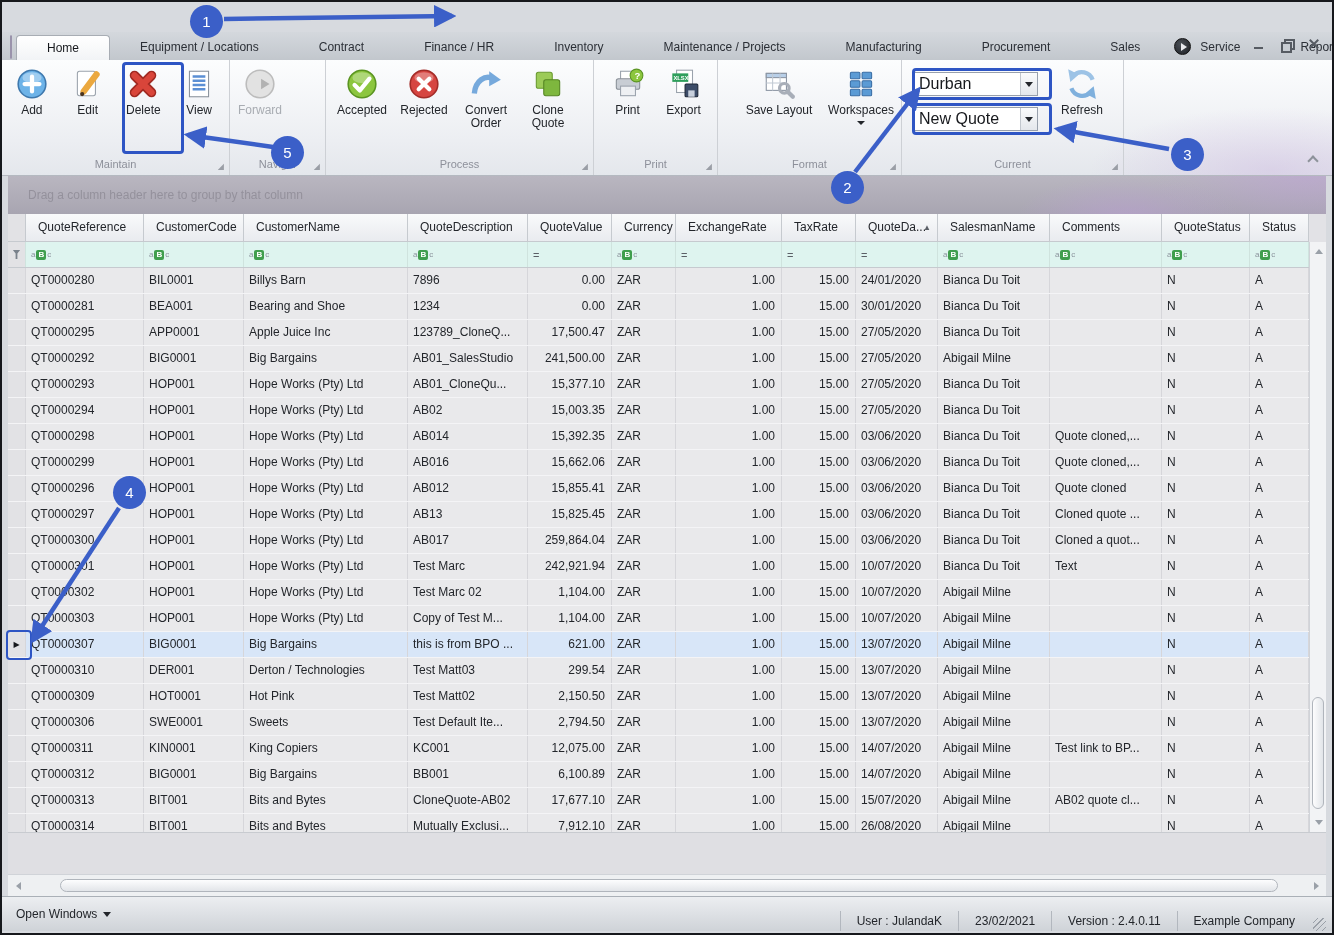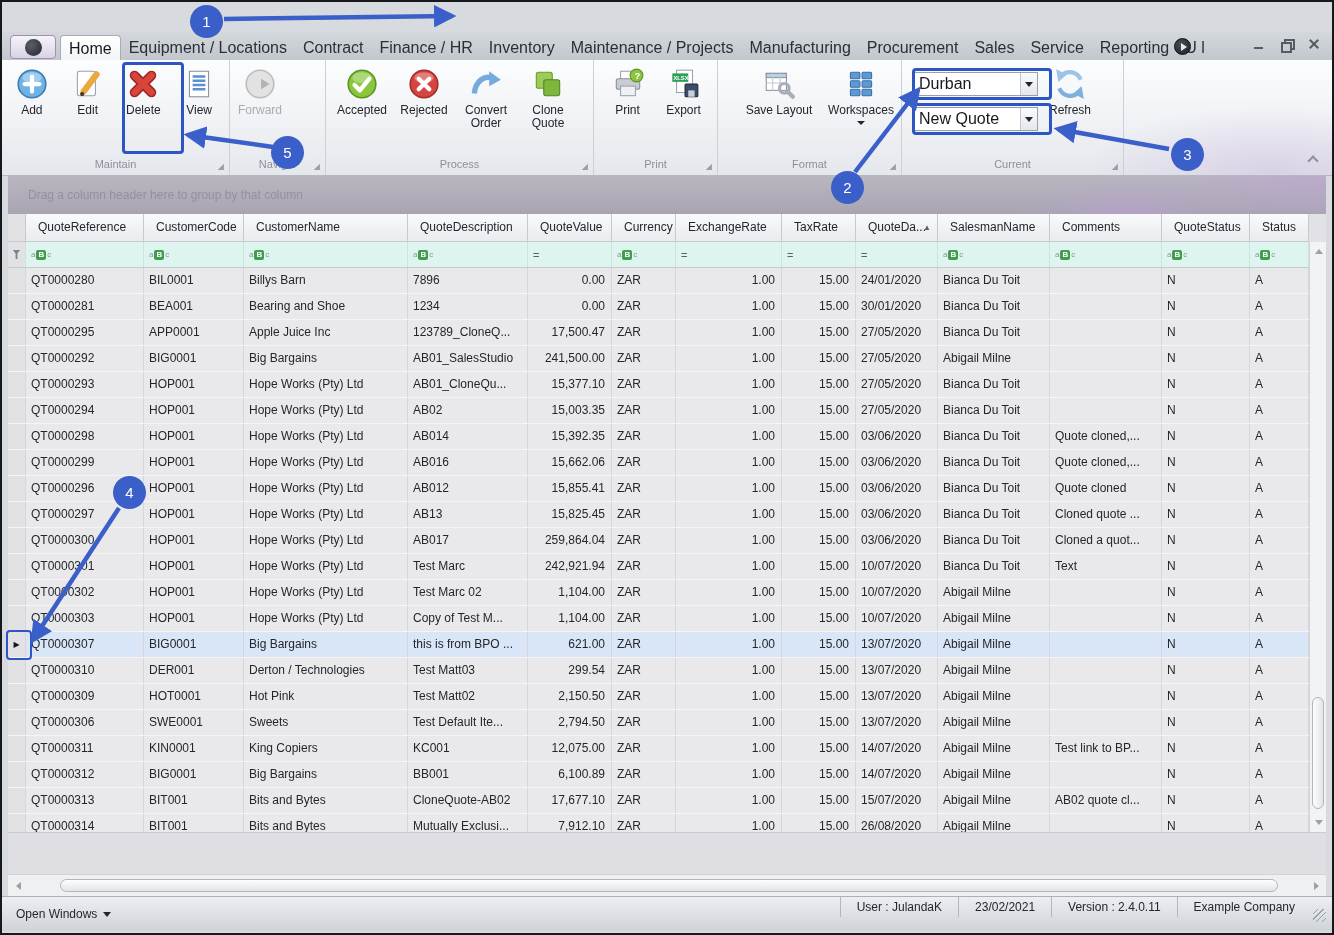--- a/index.html
+++ b/index.html
@@ -29,21 +29,21 @@
   .glyph-x::before{transform:rotate(45deg);}  .glyph-x::after{transform:rotate(-45deg);}
 
   
   .tabrow{position:absolute;left:0;top:30px;width:1330px;height:28px;
     background:linear-gradient(#d4d8dd,#c2c7cd);display:flex;align-items:flex-end;}
   .appmenu{width:46px;height:24px;margin:0 4px 1px 8px;border-radius:4px;border:1px solid #9a93ab;
     background:linear-gradient(#f6f3fb,#d9d2e6);position:relative;}
   .appmenu::before{content:"";position:absolute;left:14px;top:3px;width:17px;height:17px;border-radius:50%;
     background:radial-gradient(circle at 35% 35%,#5a5f66,#23262b);}
   .tabs{display:flex;align-items:flex-end;height:28px;}
-  .tab{padding:0 8px;height:25px;line-height:25px;font-size:16px;color:#2b2f36;white-space:nowrap;position:relative;}
+  .tab{padding:0 30px;height:25px;line-height:25px;font-size:12px;color:#2b2f36;white-space:nowrap;position:relative;}
   .tab.active{background:linear-gradient(#ffffff,#f2f4f6);border:1px solid #a8adb4;border-bottom:none;
     border-radius:4px 4px 0 0;color:#16181c;}
   .rec-overlay{position:absolute;left:1172px;top:36px;width:17px;height:17px;border-radius:50%;
     background:radial-gradient(circle at 40% 35%,#4a4f56,#1c1f24);border:1px solid #111;}
   .rec-overlay::before{content:"";position:absolute;left:6px;top:4px;width:0;height:0;
     border-left:6px solid #e8eaee;border-top:4px solid transparent;border-bottom:4px solid transparent;}
   .mdibtns{position:absolute;right:12px;top:36px;display:flex;gap:16px;align-items:center;}
   .mdibtn{width:12px;height:12px;display:flex;align-items:center;justify-content:center;}
   .glyph-min2{width:9px;height:2px;background:#565b62;margin-top:7px;}
   .glyph-restore{position:relative;width:10px;height:10px;}
@@ -68,21 +68,21 @@
   .rbtn.wide{width:76px;}
   .dd-tri{width:0;height:0;border-left:4px solid transparent;border-right:4px solid transparent;border-top:4px solid #23262b;margin-top:1px;}
   .rcap{position:absolute;left:0;right:0;bottom:2px;height:18px;display:flex;align-items:center;justify-content:center;
     font-size:11px;color:#8d909a;}
   .launcher{position:absolute;right:5px;bottom:2px;font-size:8px;color:#9a9ea6;}
   .currentgrp .combo{position:absolute;left:10px;width:126px;height:24px;background:#fff;border:1px solid #98a0ac;
     font-size:16px;color:#16181c;line-height:22px;padding-left:6px;}
   .combo .carrow{position:absolute;right:0;top:0;width:17px;height:22px;background:linear-gradient(#fafbfc,#e4e7ec);
     border-left:1px solid #c2c7ce;display:flex;align-items:center;justify-content:center;}
   .combo .carrow i{width:0;height:0;border-left:4px solid transparent;border-right:4px solid transparent;border-top:5px solid #23262b;}
-  .refreshbtn{position:absolute;left:136px;top:4px;width:64px;display:flex;flex-direction:column;align-items:center;gap:3px;}
+  .refreshbtn{position:absolute;left:148px;top:4px;width:64px;display:flex;flex-direction:column;align-items:center;gap:3px;}
   .collapse-rib{position:absolute;right:12px;bottom:8px;width:14px;height:10px;}
   .collapse-rib i{display:block;width:8px;height:8px;border-left:2px solid #8d929a;border-top:2px solid #8d929a;
     transform:rotate(45deg);margin:0 auto;}
 
   
   .content{position:absolute;left:6px;top:174px;width:1318px;height:720px;background:#e2e2e6;}
   .groupby{height:38px;display:flex;align-items:center;padding-left:20px;font-size:12px;color:#94919c;
     background:
      radial-gradient(160px 60px at 1120px 42px, rgba(190,158,218,.5), transparent 70%),
      radial-gradient(220px 90px at 1300px 0px, rgba(190,158,218,.45), transparent 70%),
@@ -144,21 +144,21 @@
   .hs-right i{display:block;width:0;height:0;border-top:4px solid transparent;border-bottom:4px solid transparent;border-left:5px solid #9aa0a8;margin:3px auto;}
   .hs-thumb{position:absolute;left:52px;top:4px;width:1218px;height:13px;border:1px solid #b0b5bc;border-radius:7px;
     background:linear-gradient(#fdfdfe,#e2e5e9);}
 
   
   .statusbar{position:absolute;left:0;top:894px;width:1330px;height:35px;
     background:linear-gradient(#eceef1,#cfd3d8);border-top:1px solid #aab0b7;
     display:flex;align-items:center;font-size:12px;color:#23262b;}
   .openwin{margin-left:14px;display:flex;align-items:center;gap:6px;}
   .openwin i{width:0;height:0;border-left:4px solid transparent;border-right:4px solid transparent;border-top:5px solid #23262b;}
-  .statusright{margin-left:auto;display:flex;align-items:flex-start;height:100%;}
+  .statusright{margin-left:auto;display:flex;align-items:flex-end;height:100%;}
   .sseg{padding:0 16px;height:60%;display:flex;align-items:center;border-left:1px solid #b2b7be;}
   .resize-grip{width:13px;height:13px;margin:12px 6px 0 2px;
     background:repeating-linear-gradient(135deg,transparent 0 3px,#9aa0a8 3px 4px);}
 
   
   .anno-svg{position:absolute;left:0;top:0;width:1330px;height:931px;pointer-events:none;z-index:60;}
   .bubble{position:absolute;width:33px;height:33px;border-radius:50%;background:#3b5fc8;color:#fff;
     display:flex;align-items:center;justify-content:center;font-size:15px;z-index:61;}
   .hlbox{position:absolute;border:3px solid #2e55c4;border-radius:4px;z-index:55;pointer-events:none;}
 

